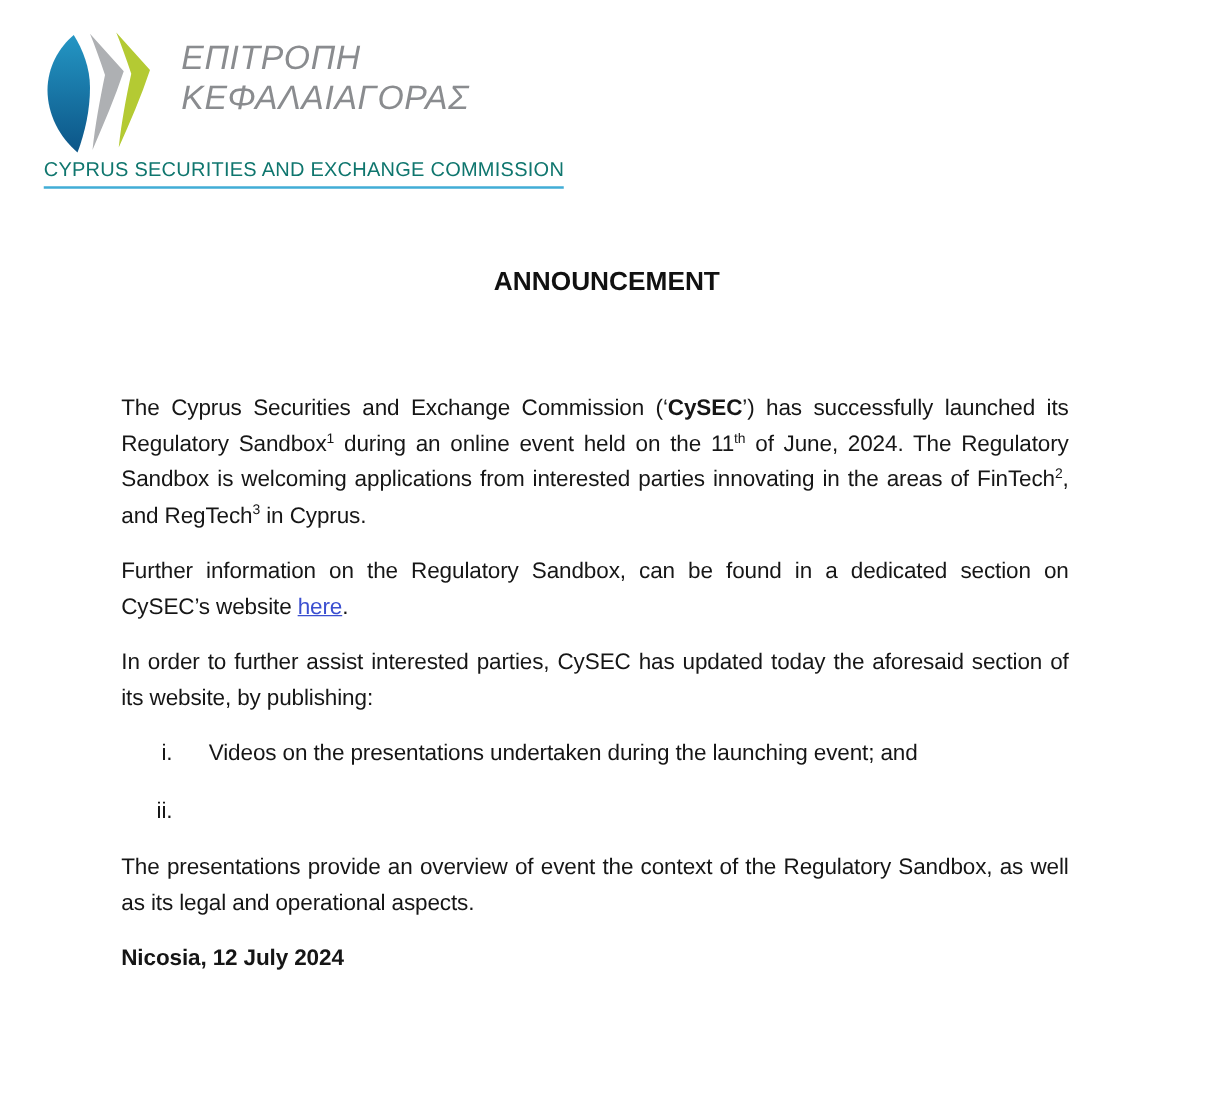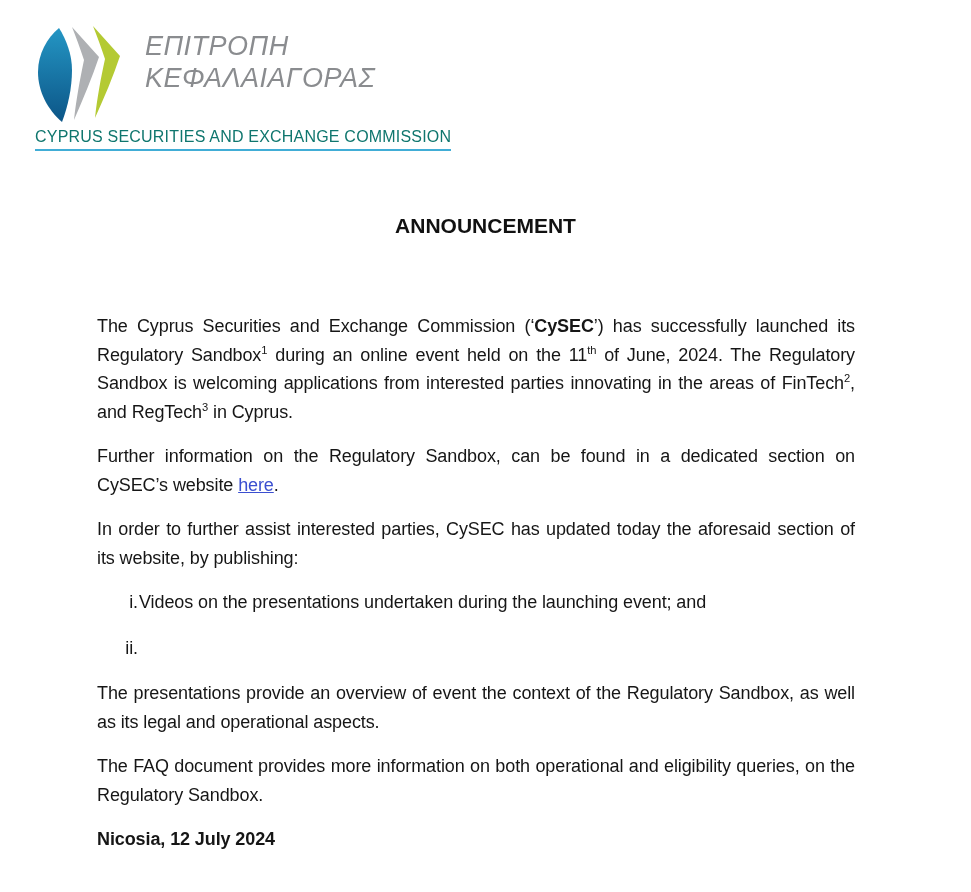--- a/index.html
+++ b/index.html
@@ -51,21 +51,21 @@
   .sup  { font-size:0.62em; vertical-align:super; line-height:0; }
   a.link {
     color:var(--link-color, #3B4FD0);
     text-decoration:underline;
     cursor:pointer;
   }
   .list { margin:0 0 17px 0; }
   .li { display:flex; margin:0 0 17px 0; text-align:left; }
   .li:last-child { margin-bottom:17px; }
   .li-marker { flex:none; width:41px; text-align:right; }
-  .li-text { margin-left:1px; }
+  .li-text { margin-left:29px; }
   .dateline { font-weight:700; margin:0; }
 </style>
 </head>
 <body>
 
 <div class="page">
 
   <div class="logo">
     <svg class="logo-mark" width="95" height="105" viewBox="0 0 95 105">
       <defs>
@@ -97,18 +97,17 @@
         <div class="li">
           <span class="li-marker">i.</span>
           <span class="li-text"><span>Videos on the presentations undertaken during the launching event; and</span></span>
         </div>
         <div class="li">
           <span class="li-marker">ii.</span>
         </div>
       </div>
 
       <p class="para"><span>The presentations provide an overview of event the context of the Regulatory Sandbox, as well as its legal and operational aspects.</span></p>
-      <p class="para"><span>The FAQ document provides more information on both operational and eligibility queries, on the Regulatory Sandbox.</span></p>
 
       <p class="dateline">Nicosia, 12 July 2024</p>
     </div>
   </div>
 </div>
 
 </body></html>

